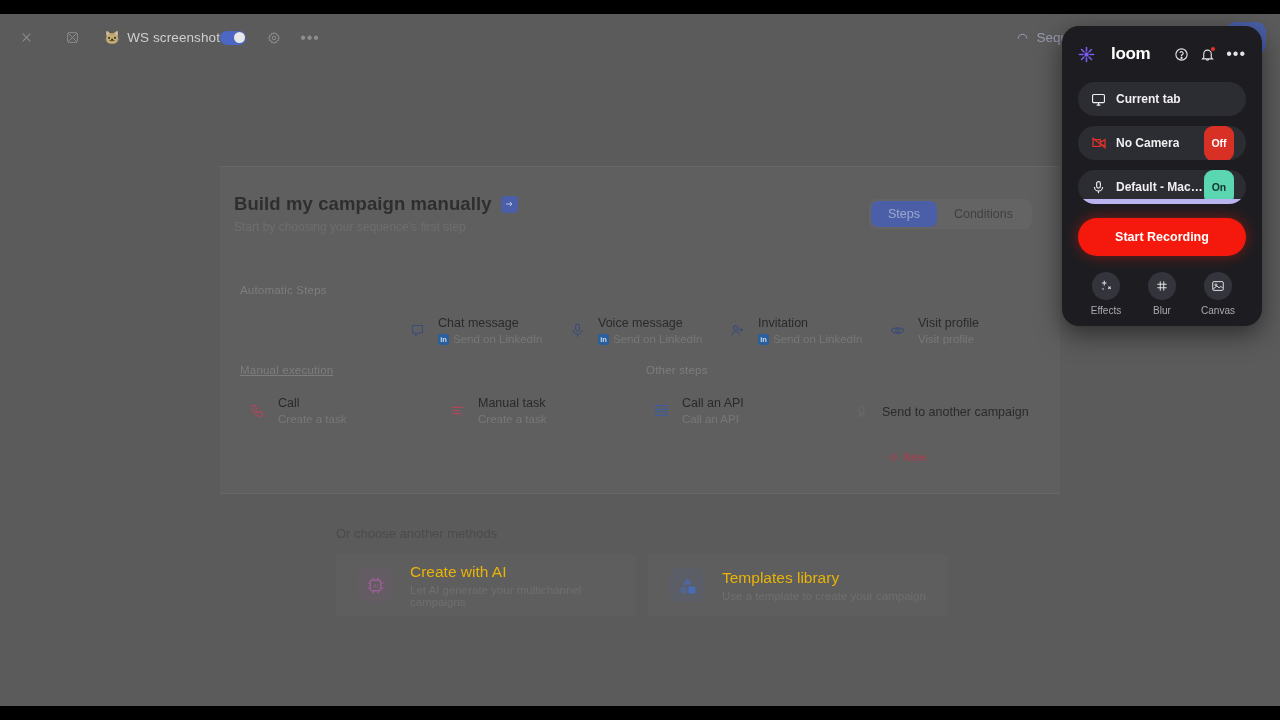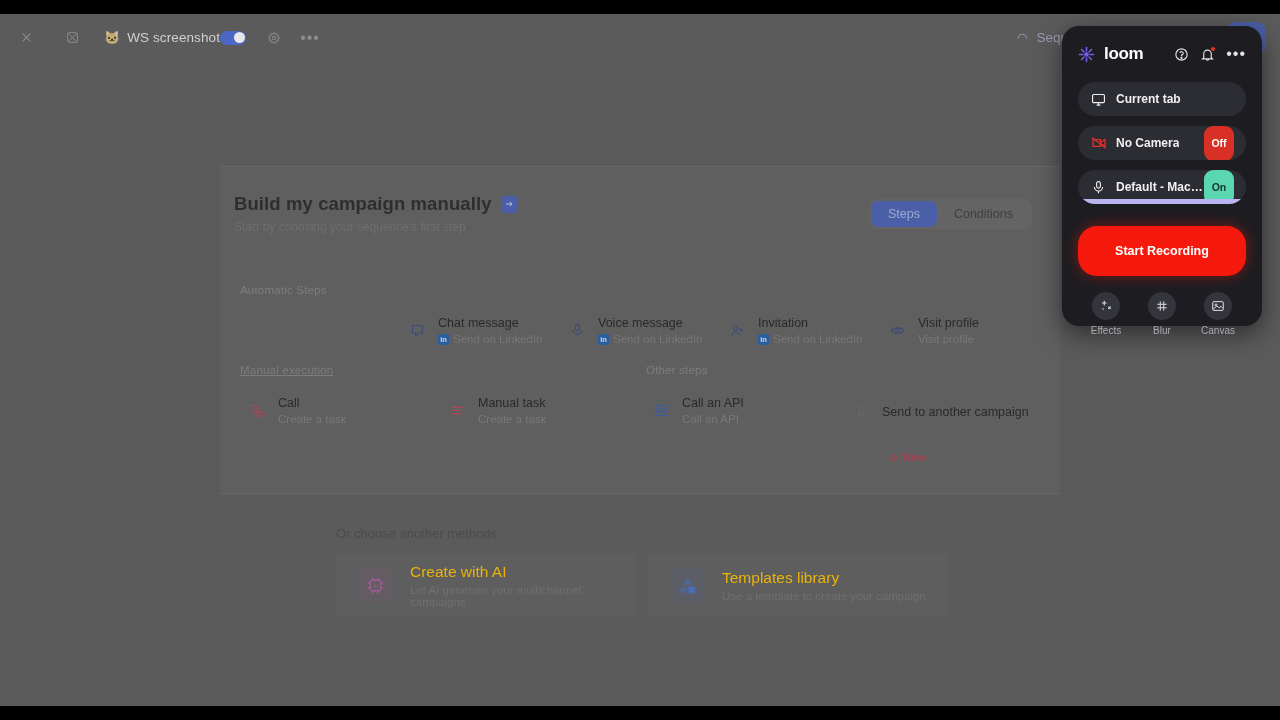--- a/index.html
+++ b/index.html
@@ -126,21 +126,21 @@
   .big-sub { font-size: 11.5px; color: #6f6f6f; margin-top: 3px; }
 
   
   #loom {
     position: absolute; left: 1062px; top: 26px; width: 200px; height: 300px;
     background: #1d1d21; border-radius: 17px;
     box-shadow: 0 8px 26px rgba(0,0,0,.5);
     padding: 0 16px;
   }
   #loom-head { height: 56px; display: flex; align-items: center; }
-  #loom-logo { display: flex; align-items: center; gap: 9px; }
+  #loom-logo { display: flex; align-items: center; gap: 16px; }
   #loom-mark { width: 17px; height: 17px; flex: none; }
   #loom-word { color: #fff; font-size: 17px; font-weight: bold; letter-spacing: -.3px; }
   #loom-head-actions { margin-left: auto; display: flex; align-items: center; gap: 11px; }
   .lh-ic { color: #e4e4e6; display: flex; align-items: center; justify-content: center; position: relative; }
   #bell-dot {
     position: absolute; top: -1px; right: -1px; width: 6px; height: 6px;
     border-radius: 50%; background: #e8322a; border: 1px solid #1d1d21;
   }
   #loom-more { font-size: 16px; line-height: 8px; letter-spacing: 1px; }
 
@@ -155,23 +155,23 @@
     margin-left: auto; height: 35px; min-width: 30px; border-radius: 9px;
     font-size: 10.5px; font-weight: bold; color: #fff;
     display: flex; align-items: center; justify-content: center; flex: none;
   }
   .pill-off { background: #d93025; }
   .pill-on { background: #5ad6b0; color: #16332b; }
   #mic-level {
     position: absolute; left: 0; bottom: 0; width: 100%; height: 5px; background: #b9b3ef;
   }
   #start-rec {
-    width: 100%; height: 50px; border-radius: 19px; border: none;
+    width: 100%; height: 38px; border-radius: 19px; border: none;
     background: #f4190c; color: #fff; font-size: 12.5px; font-weight: bold;
-    font-family: inherit; margin-top: 12px;
+    font-family: inherit; margin-top: 4px;
     box-shadow: 0 0 14px rgba(244,25,12,.45);
   }
   #loom-tools { display: flex; justify-content: space-around; margin-top: 16px; }
   .tool { display: flex; flex-direction: column; align-items: center; gap: 5px; width: 52px; }
   .tool-ic {
     width: 28px; height: 28px; border-radius: 50%; background: #34343c;
     display: flex; align-items: center; justify-content: center; color: #e2e2e6;
   }
   .tool-label { font-size: 10px; color: #a9a9b2; }
 </style>

